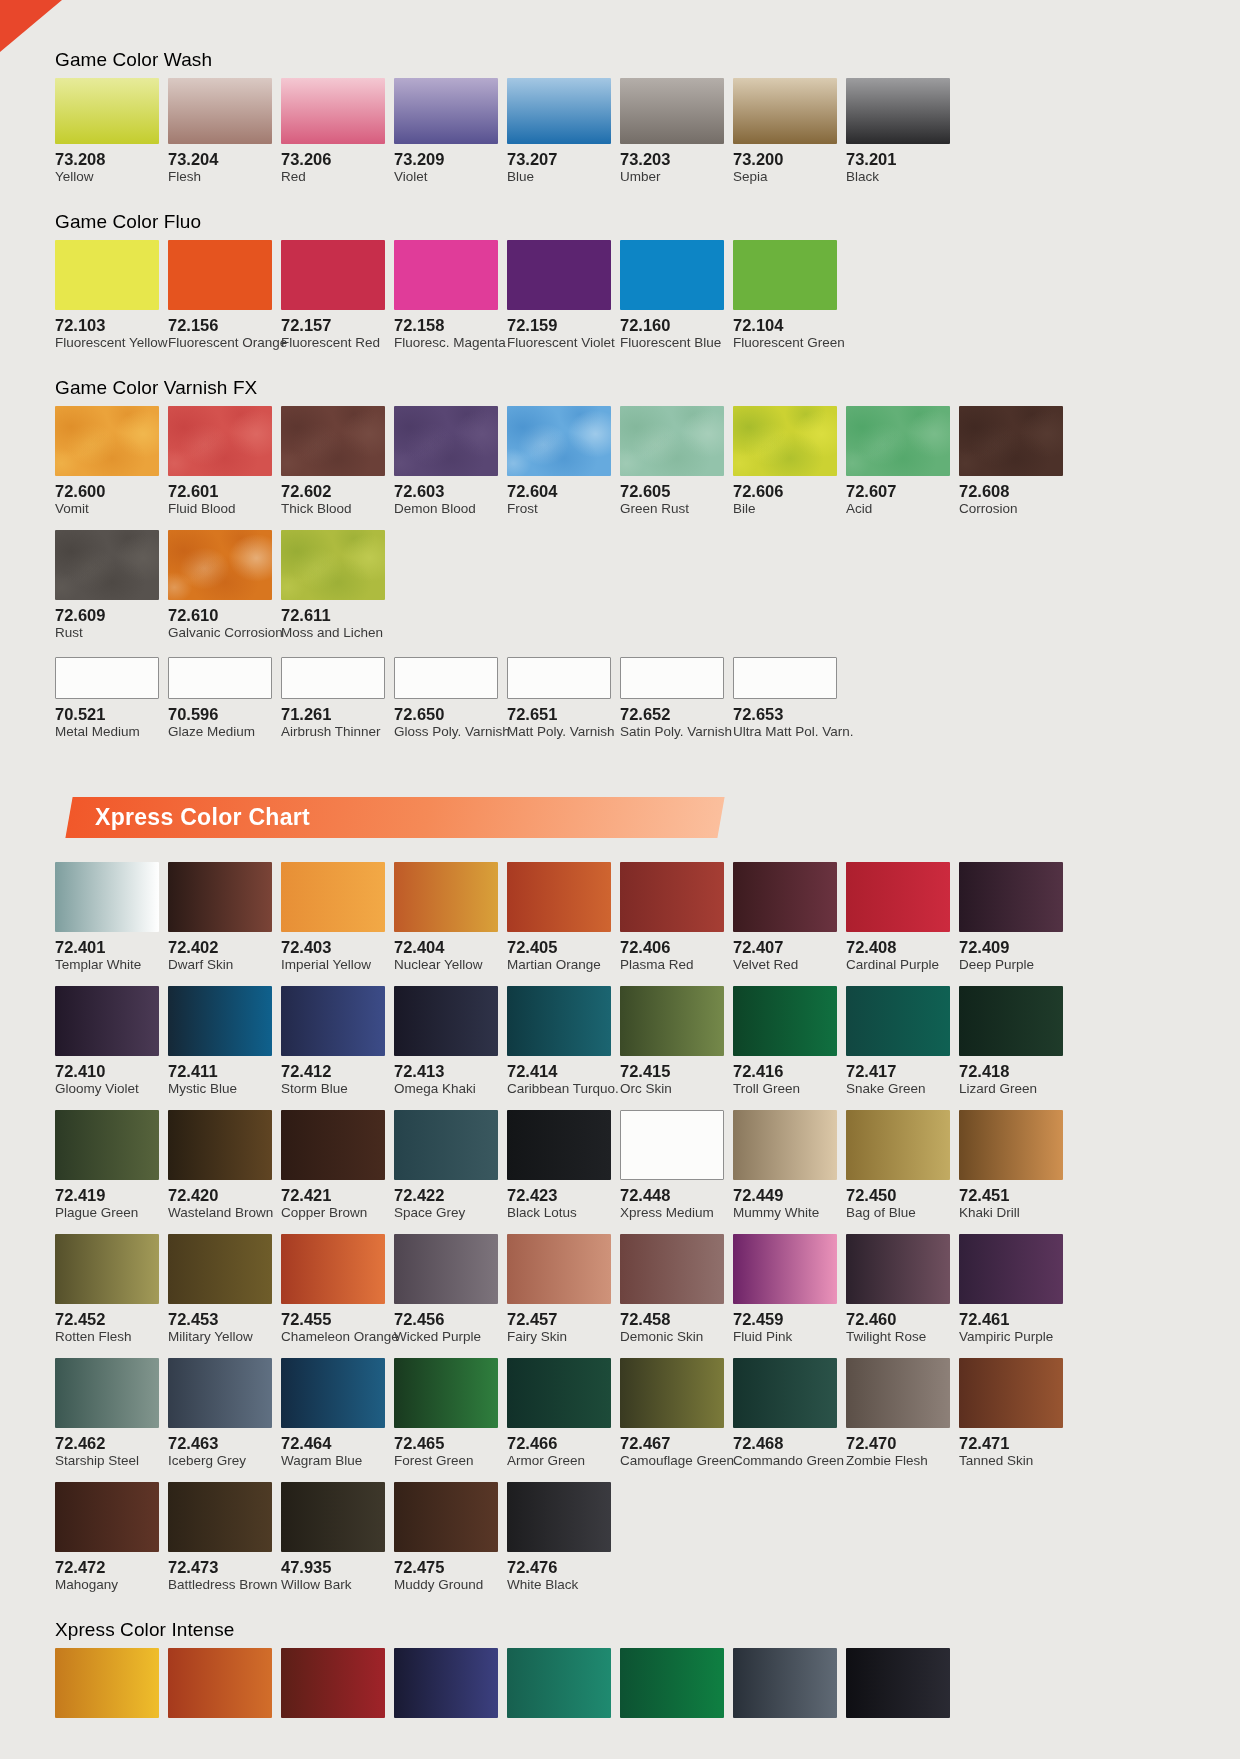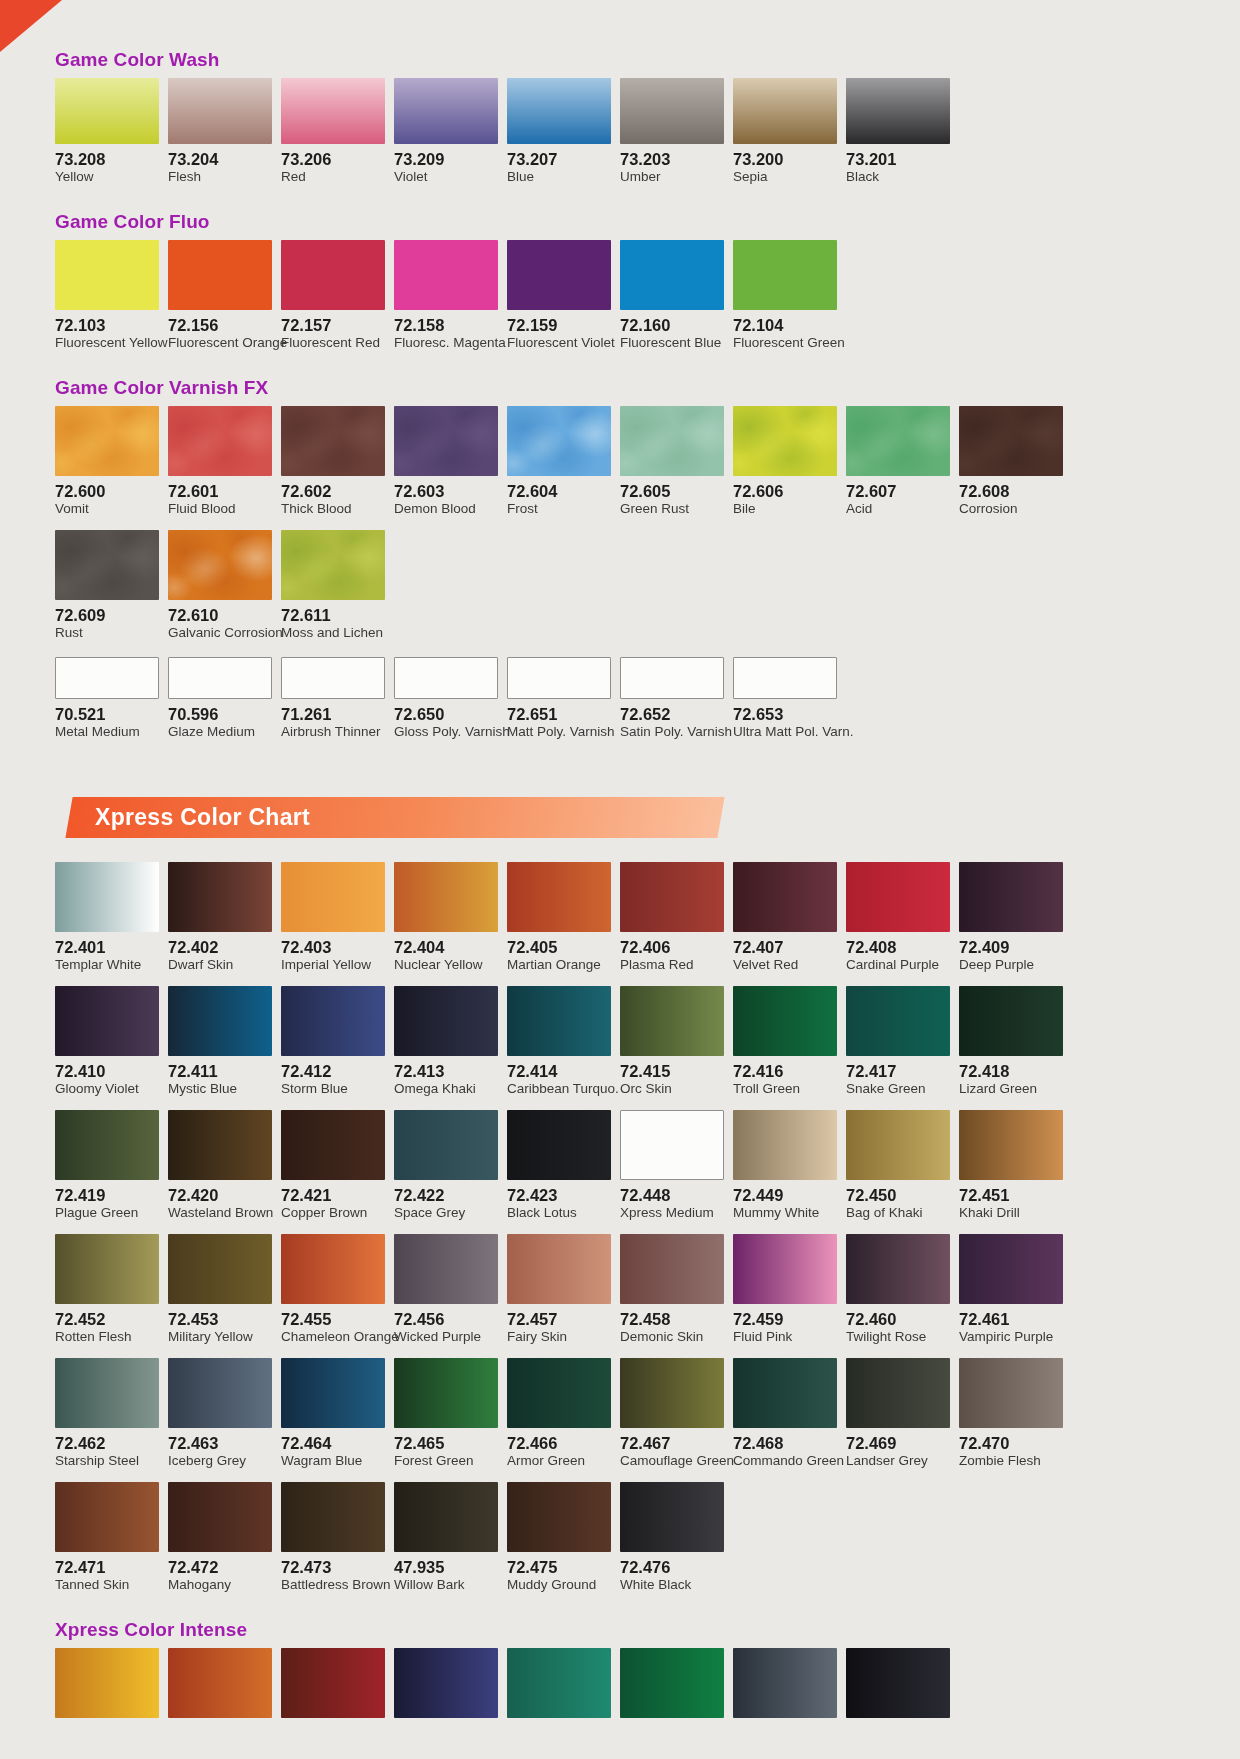--- a/index.html
+++ b/index.html
@@ -17,22 +17,22 @@
   }
   .corner {
     position: absolute;
     top: 0; left: 0;
     width: 62px; height: 52px;
     clip-path: polygon(0 0, 100% 0, 0 100%);
     z-index: 2;
   }
   .section-title {
     font-size: 19px;
-    font-weight: bold;
-    color: #a21caf;
+    font-weight: normal;
+    color: #000000;
     margin: 13px 0 7px 0;
     letter-spacing: 0.1px;
   }
   .grid {
     display: grid;
     grid-template-columns: repeat(9, 104px);
     column-gap: 9px;
     row-gap: 0;
     margin-bottom: 3px;
   }
@@ -387,21 +387,21 @@
         <div class="name">Xpress Medium</div>
       </div>
       <div class="cell">
         <div class="sw" style="height: 70px; background: linear-gradient(90deg, rgb(137, 119, 92), rgb(220, 200, 168));"></div>
         <div class="code">72.449</div>
         <div class="name">Mummy White</div>
       </div>
       <div class="cell">
         <div class="sw" style="height: 70px; background: linear-gradient(90deg, rgb(138, 112, 51), rgb(194, 171, 98));"></div>
         <div class="code">72.450</div>
-        <div class="name">Bag of Khaki</div>
+        <div class="name">Bag of Blue</div>
       </div>
       <div class="cell">
         <div class="sw" style="height: 70px; background: linear-gradient(90deg, rgb(109, 74, 35), rgb(207, 144, 80));"></div>
         <div class="code">72.451</div>
         <div class="name">Khaki Drill</div>
       </div>
       <div class="cell">
         <div class="sw" style="height: 70px; background: linear-gradient(90deg, rgb(85, 80, 43), rgb(163, 155, 88));"></div>
         <div class="code">72.452</div>
         <div class="name">Rotten Flesh</div>
@@ -475,25 +475,20 @@
         <div class="sw" style="height: 70px; background: linear-gradient(90deg, rgb(57, 58, 33), rgb(123, 122, 58));"></div>
         <div class="code">72.467</div>
         <div class="name">Camouflage Green</div>
       </div>
       <div class="cell">
         <div class="sw" style="height: 70px; background: linear-gradient(90deg, rgb(21, 51, 45), rgb(43, 83, 73));"></div>
         <div class="code">72.468</div>
         <div class="name">Commando Green</div>
       </div>
       <div class="cell">
-        <div class="sw" style="height: 70px; background: linear-gradient(90deg, rgb(39, 43, 37), rgb(71, 74, 63));"></div>
-        <div class="code">72.469</div>
-        <div class="name">Landser Grey</div>
-      </div>
-      <div class="cell">
         <div class="sw" style="height: 70px; background: linear-gradient(90deg, rgb(91, 79, 71), rgb(141, 128, 120));"></div>
         <div class="code">72.470</div>
         <div class="name">Zombie Flesh</div>
       </div>
       <div class="cell">
         <div class="sw" style="height: 70px; background: linear-gradient(90deg, rgb(92, 47, 31), rgb(152, 85, 49));"></div>
         <div class="code">72.471</div>
         <div class="name">Tanned Skin</div>
       </div>
       <div class="cell">

